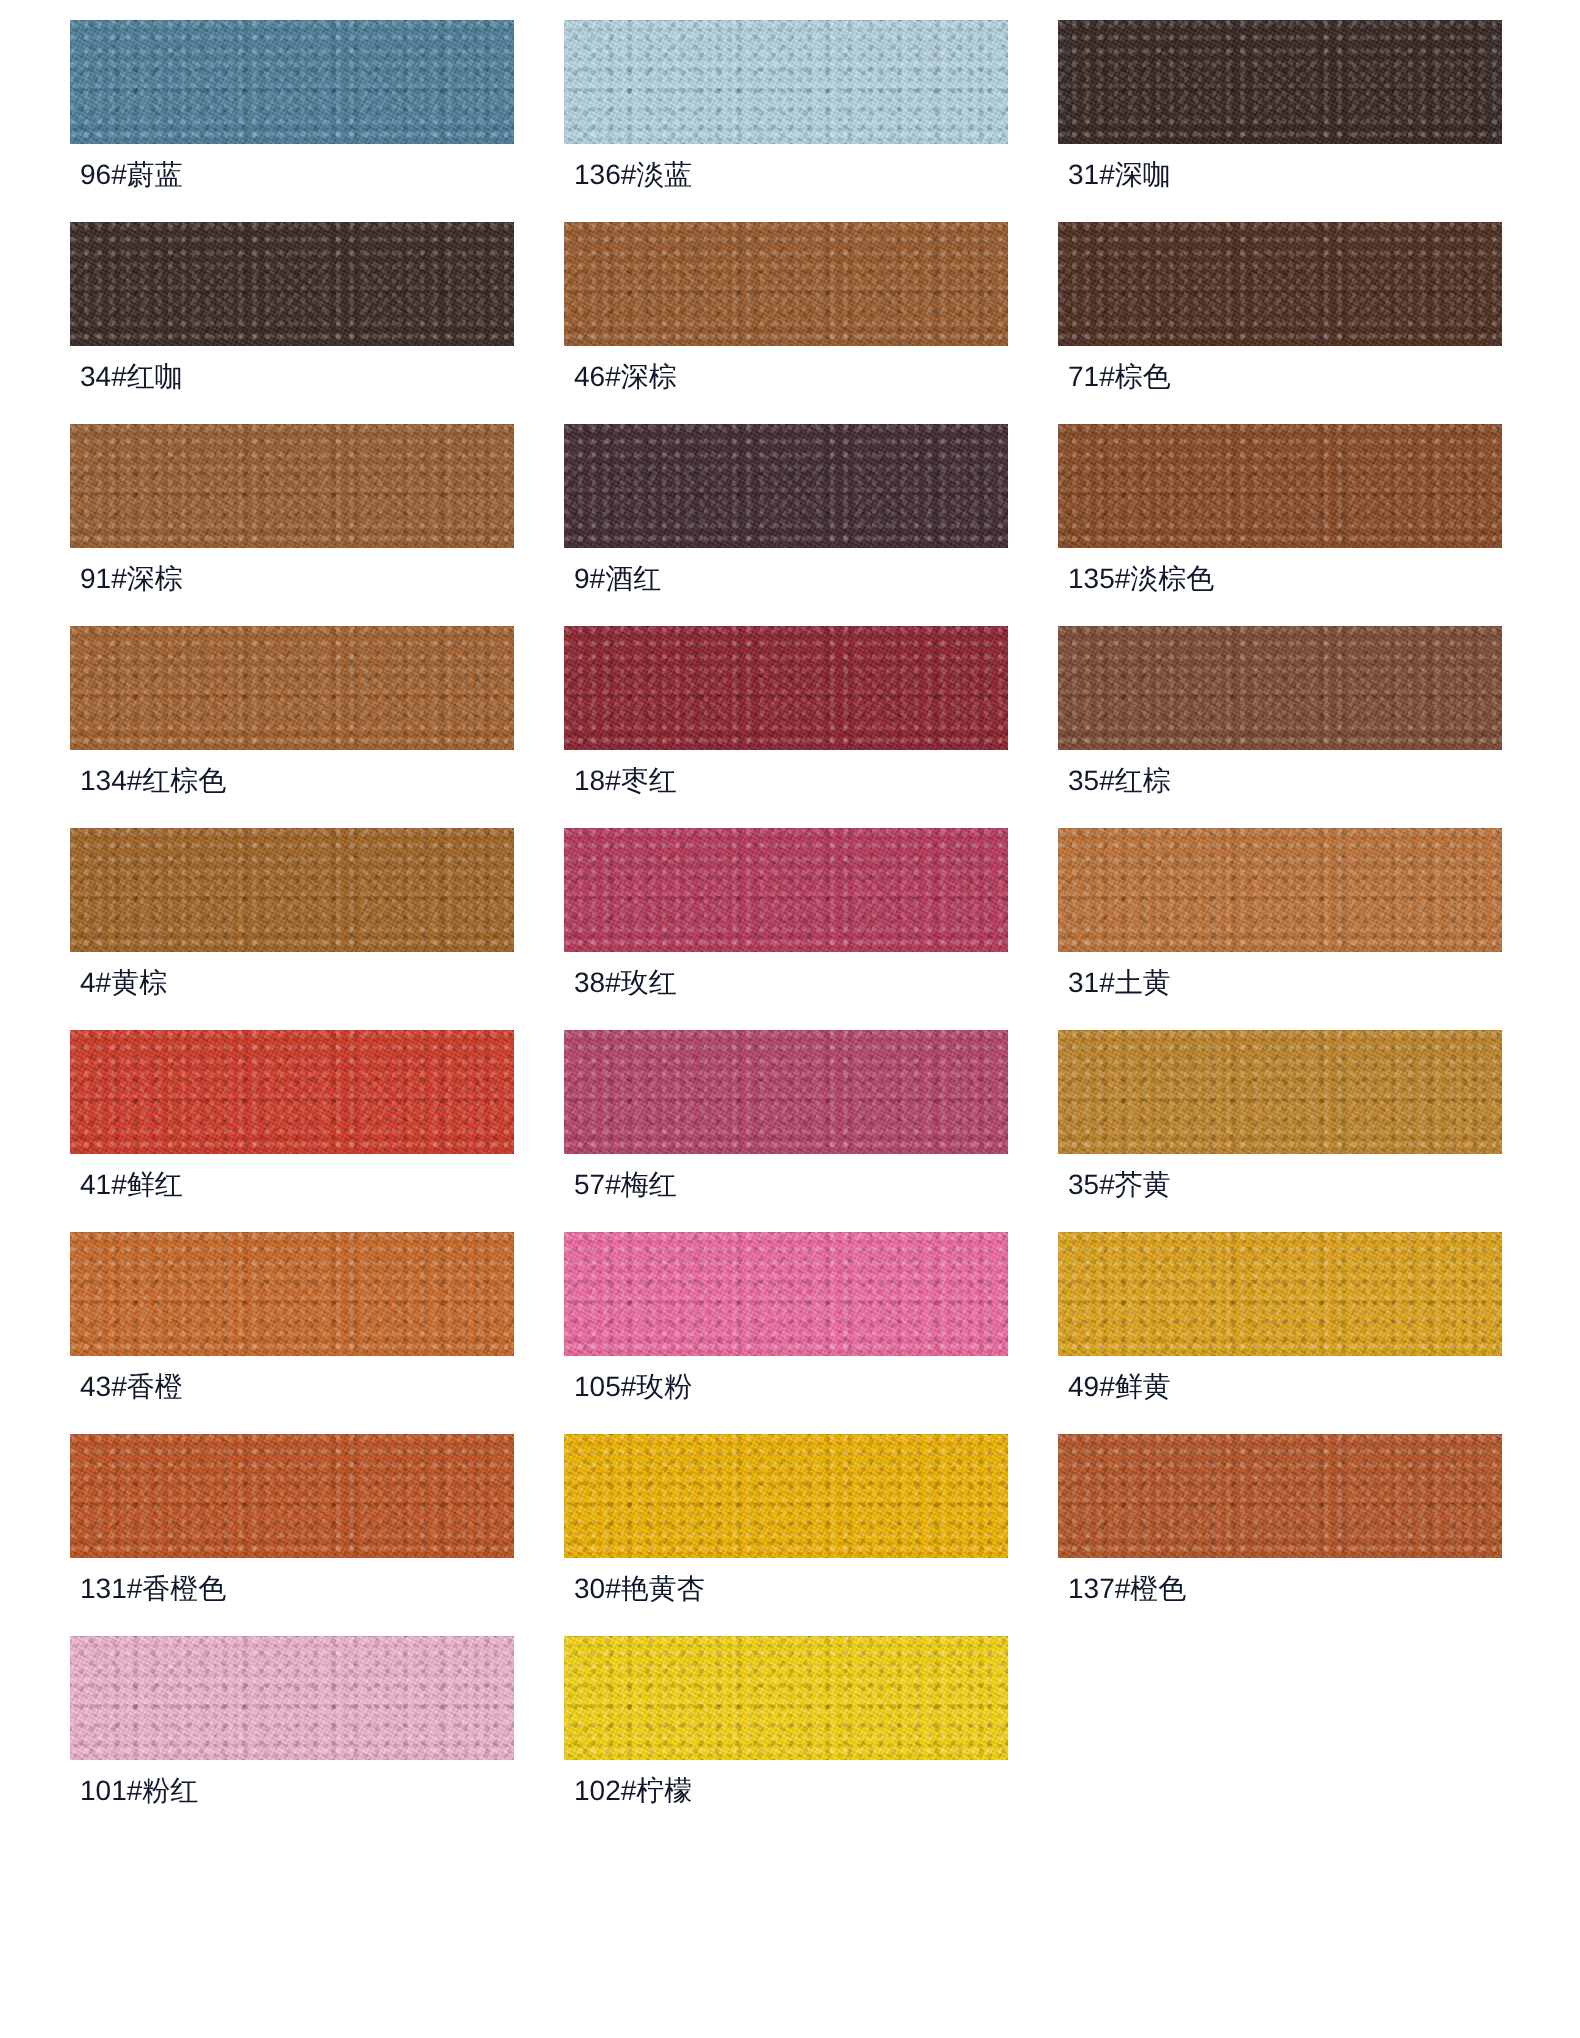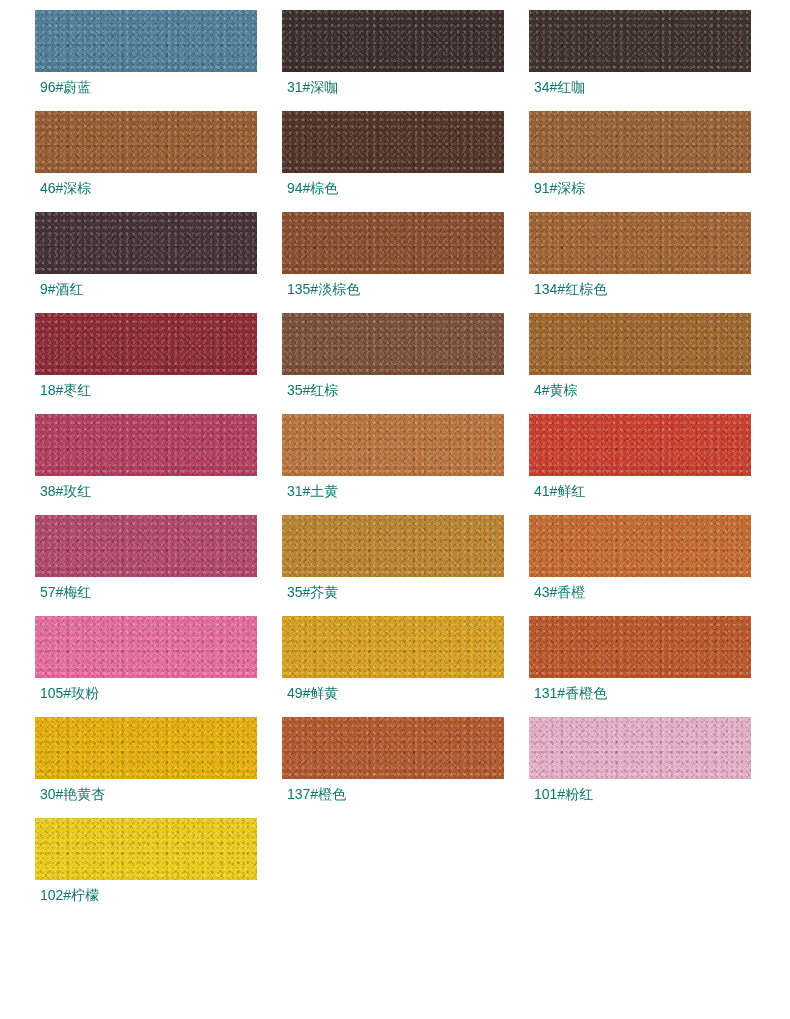--- a/index.html
+++ b/index.html
@@ -63,49 +63,53 @@
       repeating-linear-gradient(27deg, rgba(255,255,255,0.05) 0 1px, rgba(0,0,0,0.05) 1px 2px),
       repeating-linear-gradient(117deg, rgba(255,255,255,0.045) 0 1px, rgba(0,0,0,0.045) 1px 2px);
     pointer-events: none;
   }
   .swatch-label {
     position: absolute;
     left: 5px;
     top: 68px;
     font-size: 14px;
     line-height: 18px;
-    color: #0f766e;
+    color: #0f172a;
     white-space: nowrap;
     font-family: "Liberation Sans", "DejaVu Sans", sans-serif;
     letter-spacing: 0px;
   }
 </style>
 </head>
 <body>
 
 <div id="swatch-sheet">
     <div class="swatch-cell">
       <div class="swatch-chip" style="background-color: rgb(77, 127, 155);"></div>
       <div class="swatch-label">96#蔚蓝</div>
+    </div>
+    <div class="swatch-cell">
+      <div class="swatch-chip" style="background-color: rgb(180, 212, 224);"></div>
+      <div class="swatch-label">136#淡蓝</div>
     </div>
     <div class="swatch-cell">
       <div class="swatch-chip" style="background-color: rgb(54, 39, 34);"></div>
       <div class="swatch-label">31#深咖</div>
     </div>
     <div class="swatch-cell">
       <div class="swatch-chip" style="background-color: rgb(58, 42, 36);"></div>
       <div class="swatch-label">34#红咖</div>
     </div>
     <div class="swatch-cell">
       <div class="swatch-chip" style="background-color: rgb(154, 91, 44);"></div>
       <div class="swatch-label">46#深棕</div>
     </div>
     <div class="swatch-cell">
       <div class="swatch-chip" style="background-color: rgb(78, 45, 32);"></div>
-      <div class="swatch-label">94#棕色</div>
+      <div class="swatch-label">71#棕色</div>
     </div>
     <div class="swatch-cell">
       <div class="swatch-chip" style="background-color: rgb(154, 95, 48);"></div>
       <div class="swatch-label">91#深棕</div>
     </div>
     <div class="swatch-cell">
       <div class="swatch-chip" style="background-color: rgb(65, 42, 51);"></div>
       <div class="swatch-label">9#酒红</div>
     </div>
     <div class="swatch-cell">

